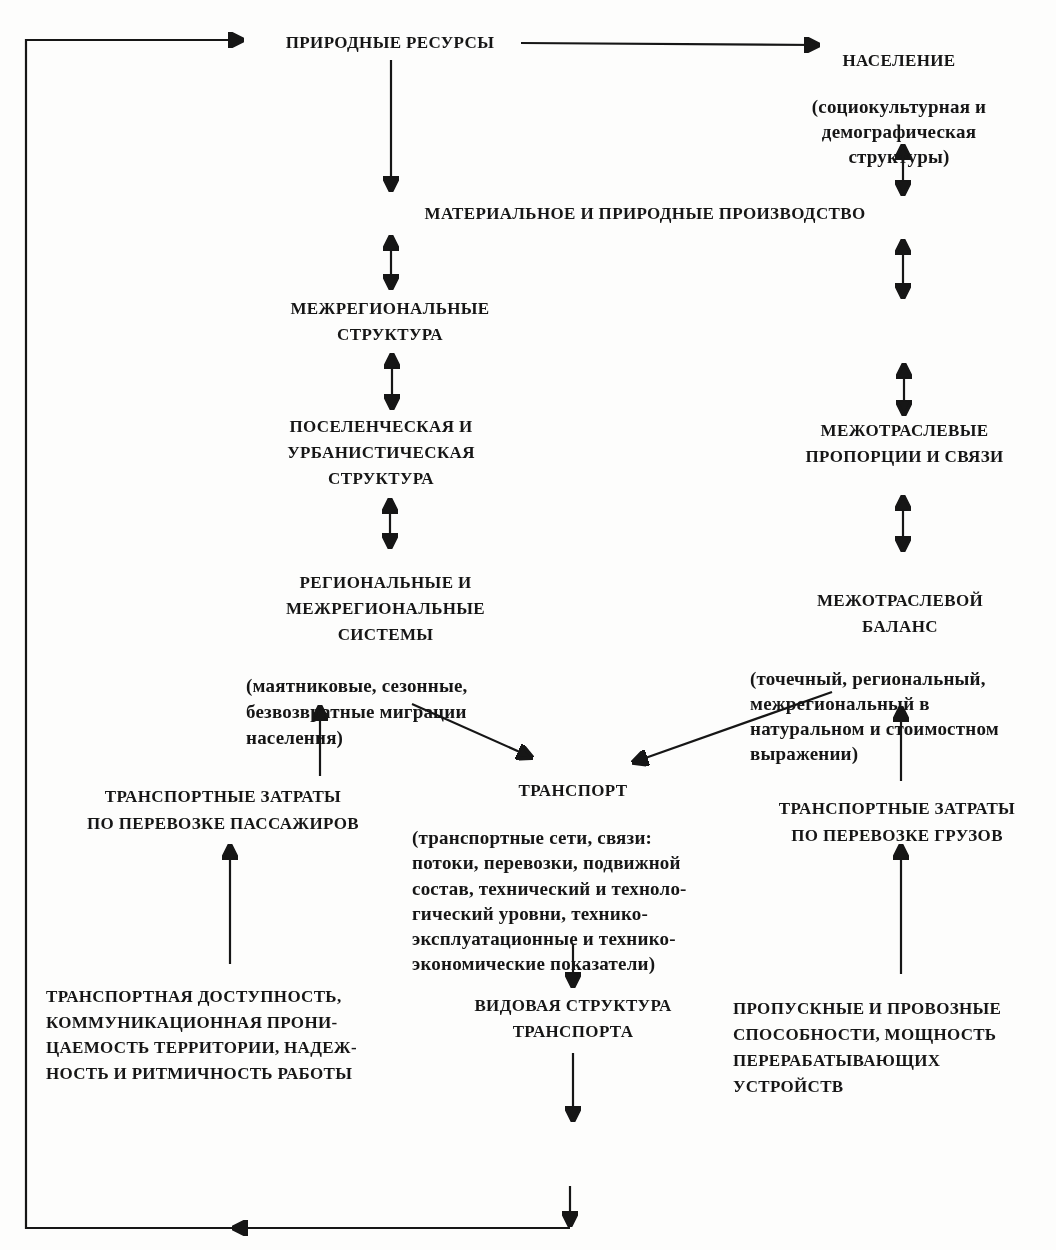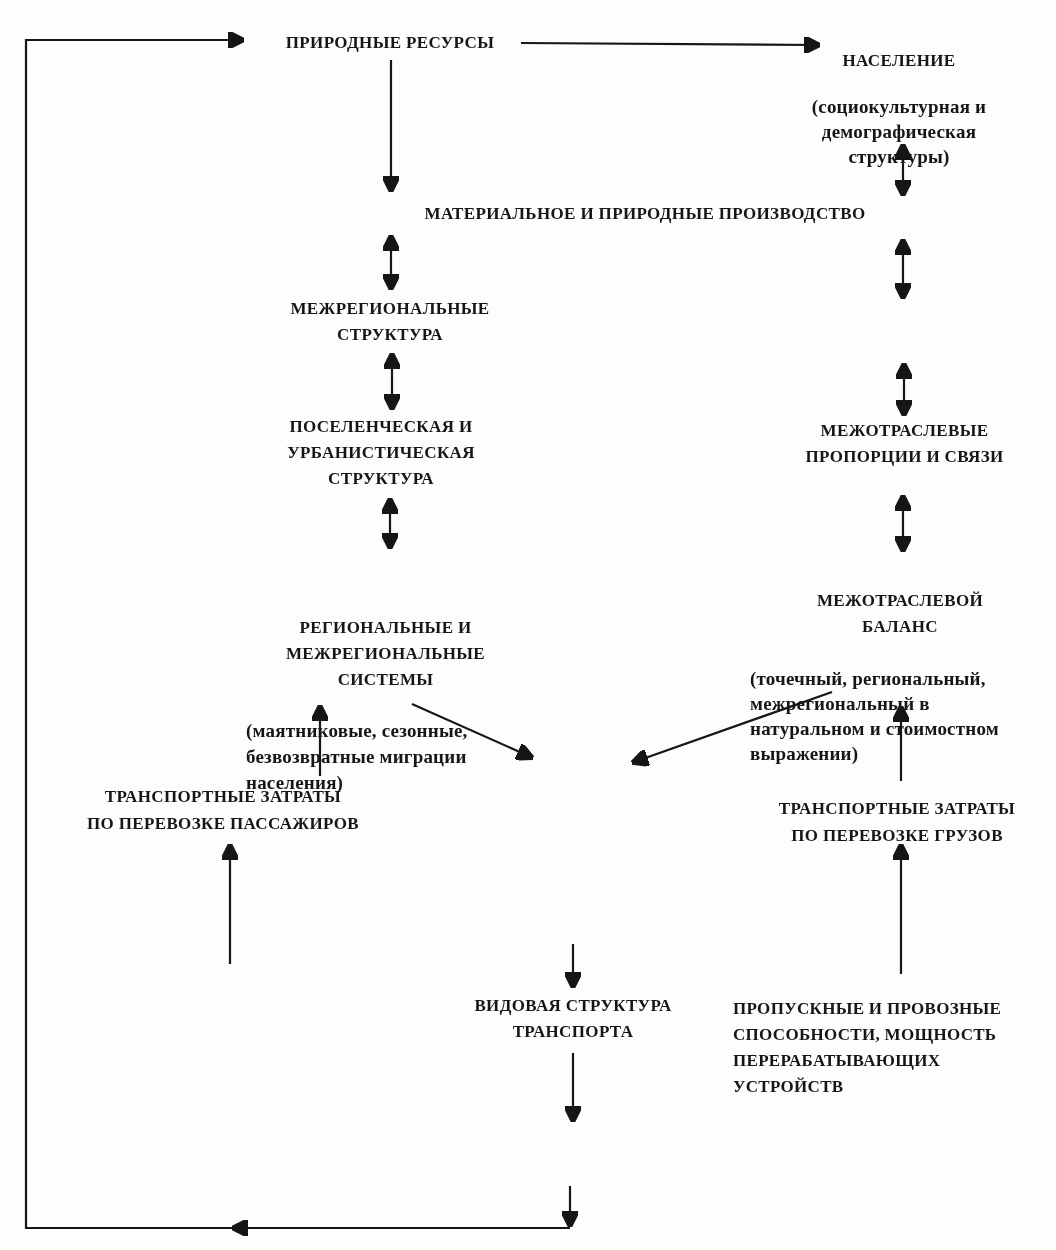--- a/index.html
+++ b/index.html
@@ -80,44 +80,57 @@
 
 
   <div class="node caps" style="left:256px;top:414px;width:250px;">ПОСЕЛЕНЧЕСКАЯ И
 УРБАНИСТИЧЕСКАЯ
 СТРУКТУРА</div>
 
   <div class="node caps" style="left:777px;top:418px;width:255px;">МЕЖОТРАСЛЕВЫЕ
 ПРОПОРЦИИ И СВЯЗИ</div>
 
   <div class="node" style="left:228px;top:552px;width:315px;">
-    <div class="caps" style="white-space:pre-line;margin-top:45px;">РЕГИОНАЛЬНЫЕ И
+    <div class="caps" style="white-space:pre-line;">РЕГИОНАЛЬНЫЕ И
 МЕЖРЕГИОНАЛЬНЫЕ
 СИСТЕМЫ</div>
     <div class="note note-left" style="white-space:pre-line;margin-top:7px;margin-left:18px;line-height:26px;">(маятниковые, сезонные,
 безвозвратные миграции
 населения)</div>
   </div>
 
   <div class="node" style="left:750px;top:562px;width:300px;">
     <div class="caps" style="white-space:pre-line;margin-top:8px;">МЕЖОТРАСЛЕВОЙ
 БАЛАНС</div>
     <div class="note note-left" style="white-space:pre-line;margin-top:8px;">(точечный, региональный,
 межрегиональный в
 натуральном и стоимостном
 выражении)</div>
   </div>
 
+  <div class="node" style="left:412px;top:760px;width:340px;">
+    <div class="caps" style="width:250px;margin-left:36px;">ТРАНСПОРТ</div>
+    <div class="note note-left" style="white-space:pre-line;margin-top:3px;line-height:25.3px;">(транспортные сети, связи:
+потоки, перевозки, подвижной
+состав, технический и техноло-
+гический уровни, технико-
+эксплуатационные и технико-
+экономические показатели)</div>
+  </div>
 
   <div class="node caps lh27" style="left:38px;top:783px;width:370px;">ТРАНСПОРТНЫЕ ЗАТРАТЫ
 ПО ПЕРЕВОЗКЕ ПАССАЖИРОВ</div>
 
   <div class="node caps lh27" style="left:742px;top:795px;width:310px;">ТРАНСПОРТНЫЕ ЗАТРАТЫ
 ПО ПЕРЕВОЗКЕ ГРУЗОВ</div>
 
+  <div class="node caps-left" style="left:46px;top:984px;width:400px;">ТРАНСПОРТНАЯ ДОСТУПНОСТЬ,
+КОММУНИКАЦИОННАЯ ПРОНИ-
+ЦАЕМОСТЬ ТЕРРИТОРИИ, НАДЕЖ-
+НОСТЬ И РИТМИЧНОСТЬ РАБОТЫ</div>
 
   <div class="node caps" style="left:440px;top:993px;width:266px;">ВИДОВАЯ СТРУКТУРА
 ТРАНСПОРТА</div>
 
   <div class="node caps-left" style="left:733px;top:996px;width:330px;line-height:26px;">ПРОПУСКНЫЕ И ПРОВОЗНЫЕ
 СПОСОБНОСТИ, МОЩНОСТЬ
 ПЕРЕРАБАТЫВАЮЩИХ
 УСТРОЙСТВ</div>
 
 

